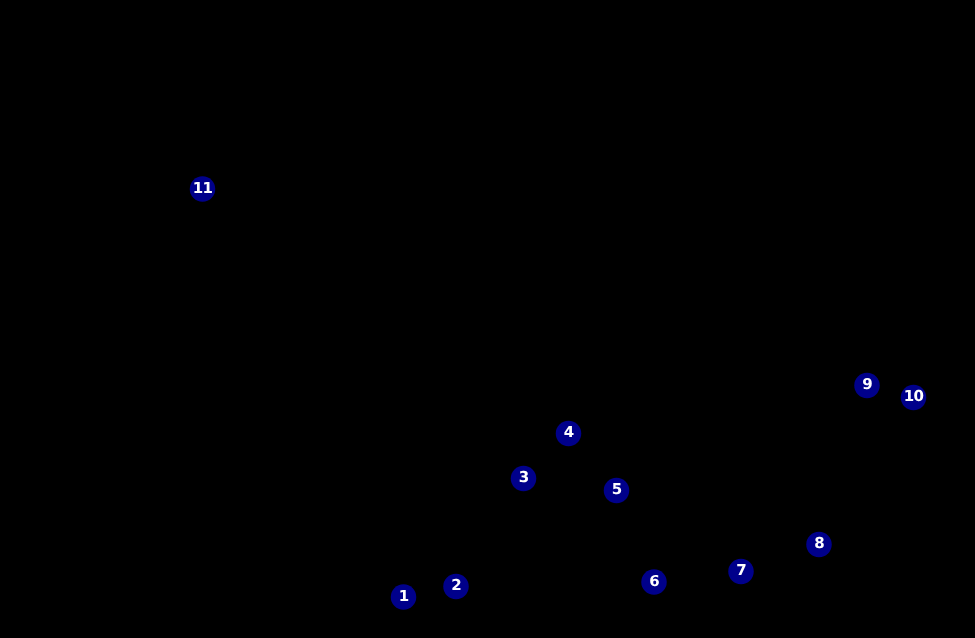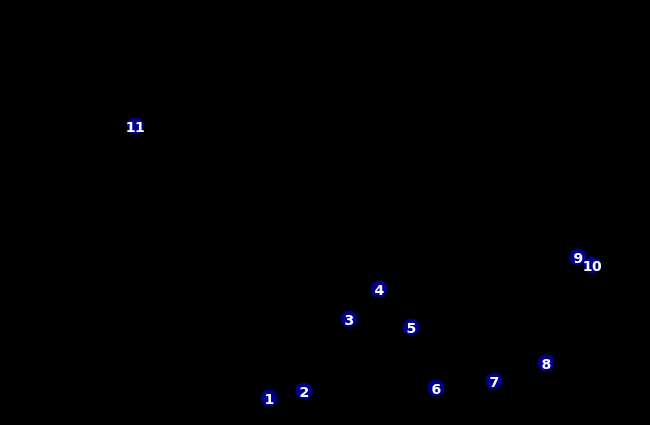--- a/index.html
+++ b/index.html
@@ -18,21 +18,21 @@
       background: #000000;
       overflow: hidden;
     }
     .marker {
       position: absolute;
       width: 17px;
       height: 17px;
       border-radius: 50%;
       background: #00008b;
       color: #ffffff;
-      font-size: 14px;
+      font-size: 10px;
       font-weight: bold;
       display: flex;
       align-items: center;
       justify-content: center;
       transform: translate(-50%, -50%);
       cursor: pointer;
       line-height: 1;
       text-align: center;
       user-select: none;
       letter-spacing: -0.5px;
@@ -44,15 +44,15 @@
 <div id="map-canvas" style="width: 650px; height: 425px; background: rgb(0, 0, 0);">
     <div class="marker" style="left: 269px; top: 398px; width: 17px; height: 17px; background: rgb(0, 0, 139); color: rgb(255, 255, 255);">1</div>
     <div class="marker" style="left: 304px; top: 391px; width: 17px; height: 17px; background: rgb(0, 0, 139); color: rgb(255, 255, 255);">2</div>
     <div class="marker" style="left: 349px; top: 319px; width: 17px; height: 17px; background: rgb(0, 0, 139); color: rgb(255, 255, 255);">3</div>
     <div class="marker" style="left: 379px; top: 289px; width: 17px; height: 17px; background: rgb(0, 0, 139); color: rgb(255, 255, 255);">4</div>
     <div class="marker" style="left: 411px; top: 327px; width: 17px; height: 17px; background: rgb(0, 0, 139); color: rgb(255, 255, 255);">5</div>
     <div class="marker" style="left: 436px; top: 388px; width: 17px; height: 17px; background: rgb(0, 0, 139); color: rgb(255, 255, 255);">6</div>
     <div class="marker" style="left: 494px; top: 381px; width: 17px; height: 17px; background: rgb(0, 0, 139); color: rgb(255, 255, 255);">7</div>
     <div class="marker" style="left: 546px; top: 363px; width: 17px; height: 17px; background: rgb(0, 0, 139); color: rgb(255, 255, 255);">8</div>
     <div class="marker" style="left: 578px; top: 257px; width: 17px; height: 17px; background: rgb(0, 0, 139); color: rgb(255, 255, 255);">9</div>
-    <div class="marker" style="left: 592px; top: 265px; width: 17px; height: 17px; background: rgb(0, 0, 139); color: rgb(255, 255, 255);">10</div>
+    <div class="marker" style="left: 609px; top: 265px; width: 17px; height: 17px; background: rgb(0, 0, 139); color: rgb(255, 255, 255);">10</div>
     <div class="marker" style="left: 135px; top: 126px; width: 17px; height: 17px; background: rgb(0, 0, 139); color: rgb(255, 255, 255);">11</div>
   </div>
 
 </body></html>

